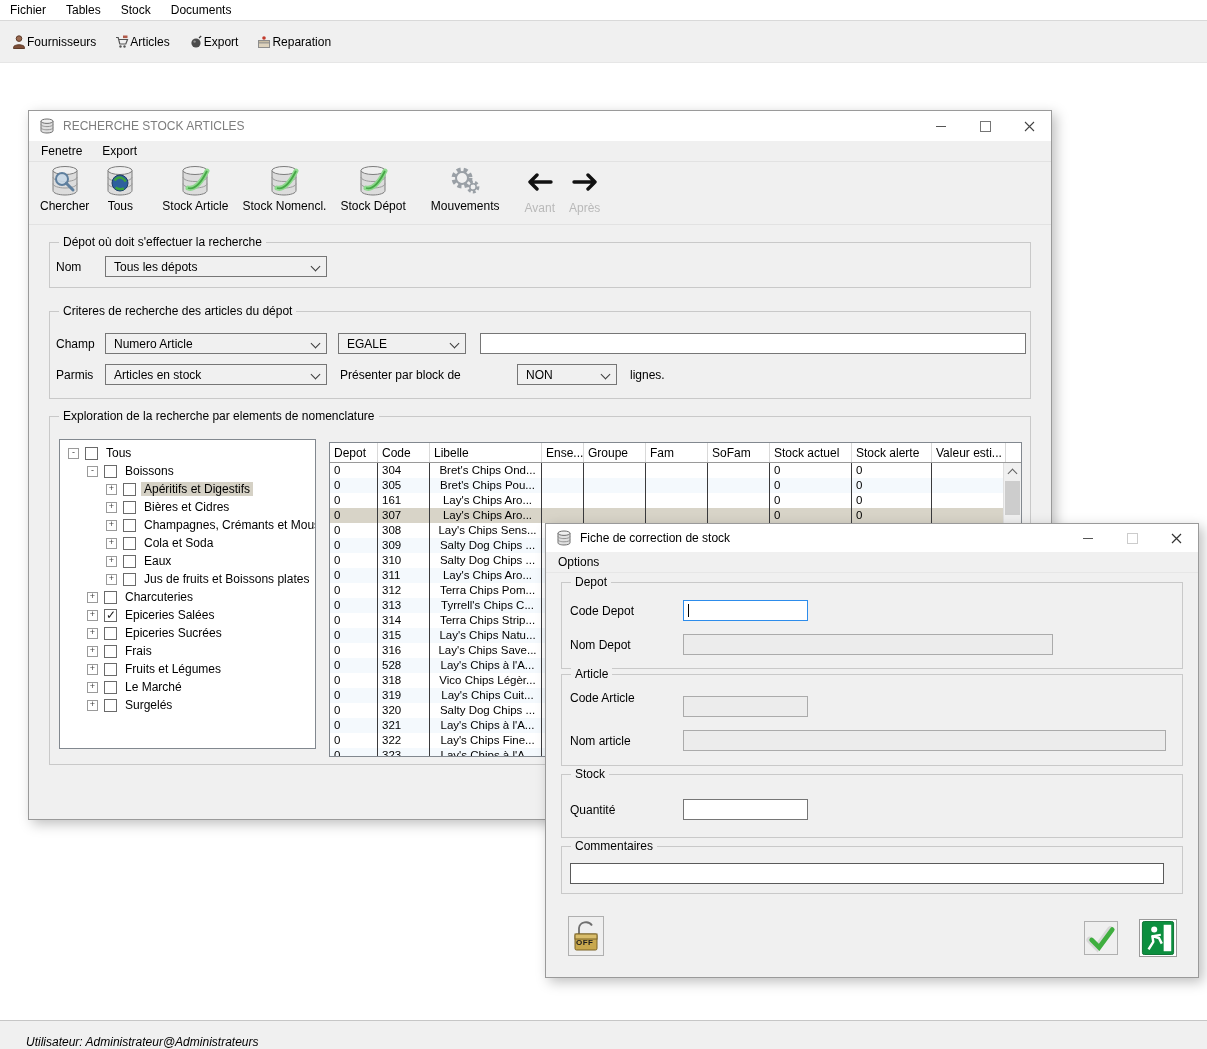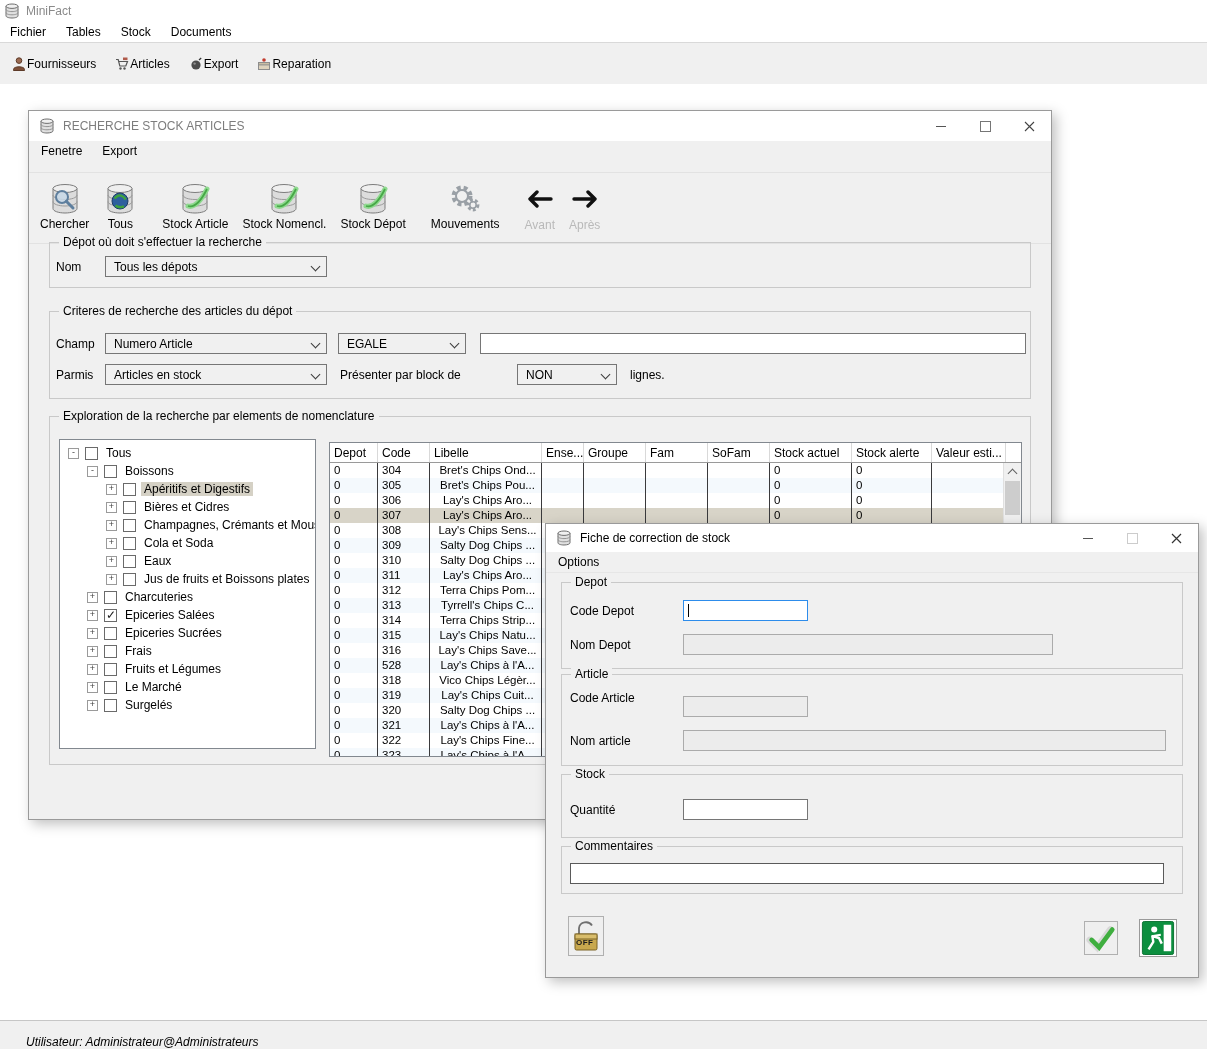--- a/index.html
+++ b/index.html
@@ -21,22 +21,22 @@
   .win{position:absolute;background:#f0f0f0;border:1px solid #9a9a9a;box-shadow:4px 4px 12px rgba(0,0,0,.25);}
   .titlebar{height:30px;background:#fff;display:flex;align-items:center;gap:8px;padding-left:10px;position:relative;}
   .cap{position:absolute;top:0;right:0;display:flex;height:30px;}
   .cap-btn{width:44px;height:30px;display:flex;align-items:center;justify-content:center;}
   .glyph-min{width:10px;height:1px;background:#555;}
   .glyph-max{width:9px;height:9px;border:1px solid #767676;}
   .glyph-max.dis{border-color:#ccc;}
   .win-menubar{height:20px;display:flex;align-items:center;padding-left:2px;}
 
   
-  .sw-toolbar{position:absolute;left:0;top:50px;width:100%;height:72px;border-top:1px solid #e2e2e2;
-              border-bottom:1px solid #e2e2e2;display:flex;align-items:center;padding-left:4px;box-sizing:border-box;margin-top:11px;}
+  .sw-toolbar{position:absolute;left:0;top:50px;width:100%;height:64px;border-top:1px solid #e2e2e2;
+              border-bottom:1px solid #e2e2e2;display:flex;align-items:flex-start;padding-left:4px;box-sizing:border-box;}
   .tool-lg{display:flex;flex-direction:column;align-items:center;justify-content:flex-end;padding:3px 7px 5px;gap:2px;cursor:default;}
   .tool-lg .lbl{white-space:nowrap;}
   .lbl.dis{color:#b9b9b9;}
   .tool-sep{width:1px;background:#d2d2d2;margin:3px 5px;}
   .arrowbox{height:34px;display:flex;align-items:center;}
 
   
   .groupbox{position:absolute;border:1px solid #c9c9c9;}
   .gb-title{position:absolute;top:-8px;left:9px;background:#f0f0f0;padding:0 4px;white-space:nowrap;}
   .flabel{position:absolute;white-space:nowrap;}
@@ -98,30 +98,20 @@
   .statusbar{position:absolute;left:0;bottom:0;width:100%;height:29px;background:#f0f0f0;border-top:1px solid #c6c6c6;
              display:flex;align-items:flex-end;padding-left:26px;font-style:italic;box-sizing:border-box;}
 
   svg{display:block;}
 </style>
 </head>
 <body>
 
 <div class="screen">
 
-  <div class="app-titlebar">
-    <span>
-      <svg width="16" height="16" viewBox="0 0 16 16">
-          <path d="M2 3.2 v9.6 c0 1.3 2.7 2.2 6 2.2 s6-.9 6-2.2 V3.2" fill="#e0e0e0" stroke="#6e6e6e"></path>
-          <ellipse cx="8" cy="3.2" rx="6" ry="2.2" fill="#f0f0f0" stroke="#6e6e6e"></ellipse>
-          <path d="M2 6.4 c0 1.3 2.7 2.2 6 2.2 s6-.9 6-2.2 M2 9.6 c0 1.3 2.7 2.2 6 2.2 s6-.9 6-2.2" fill="none" stroke="#949494"></path>
-        </svg>
-    </span>
-    <span class="app-title">MiniFact</span>
-  </div>
 
   <div class="app-menubar">
     <span class="menu-item">Fichier</span>
     <span class="menu-item">Tables</span>
     <span class="menu-item">Stock</span>
     <span class="menu-item">Documents</span>
   </div>
 
   <div class="app-toolbar">
     <div class="app-tool">
@@ -470,21 +460,21 @@
               <span class="cell"></span>
               <span class="cell"></span>
               <span class="cell"></span>
               <span class="cell">0</span>
               <span class="cell">0</span>
               <span class="cell"></span>
             </div>
 
             <div class="trow">
               <span class="cell">0</span>
-              <span class="cell">306</span>
+              <span class="cell">161</span>
               <span class="cell">Lay's Chips Aro...</span>
               <span class="cell"></span>
               <span class="cell"></span>
               <span class="cell"></span>
               <span class="cell"></span>
               <span class="cell">0</span>
               <span class="cell">0</span>
               <span class="cell"></span>
             </div>
 

